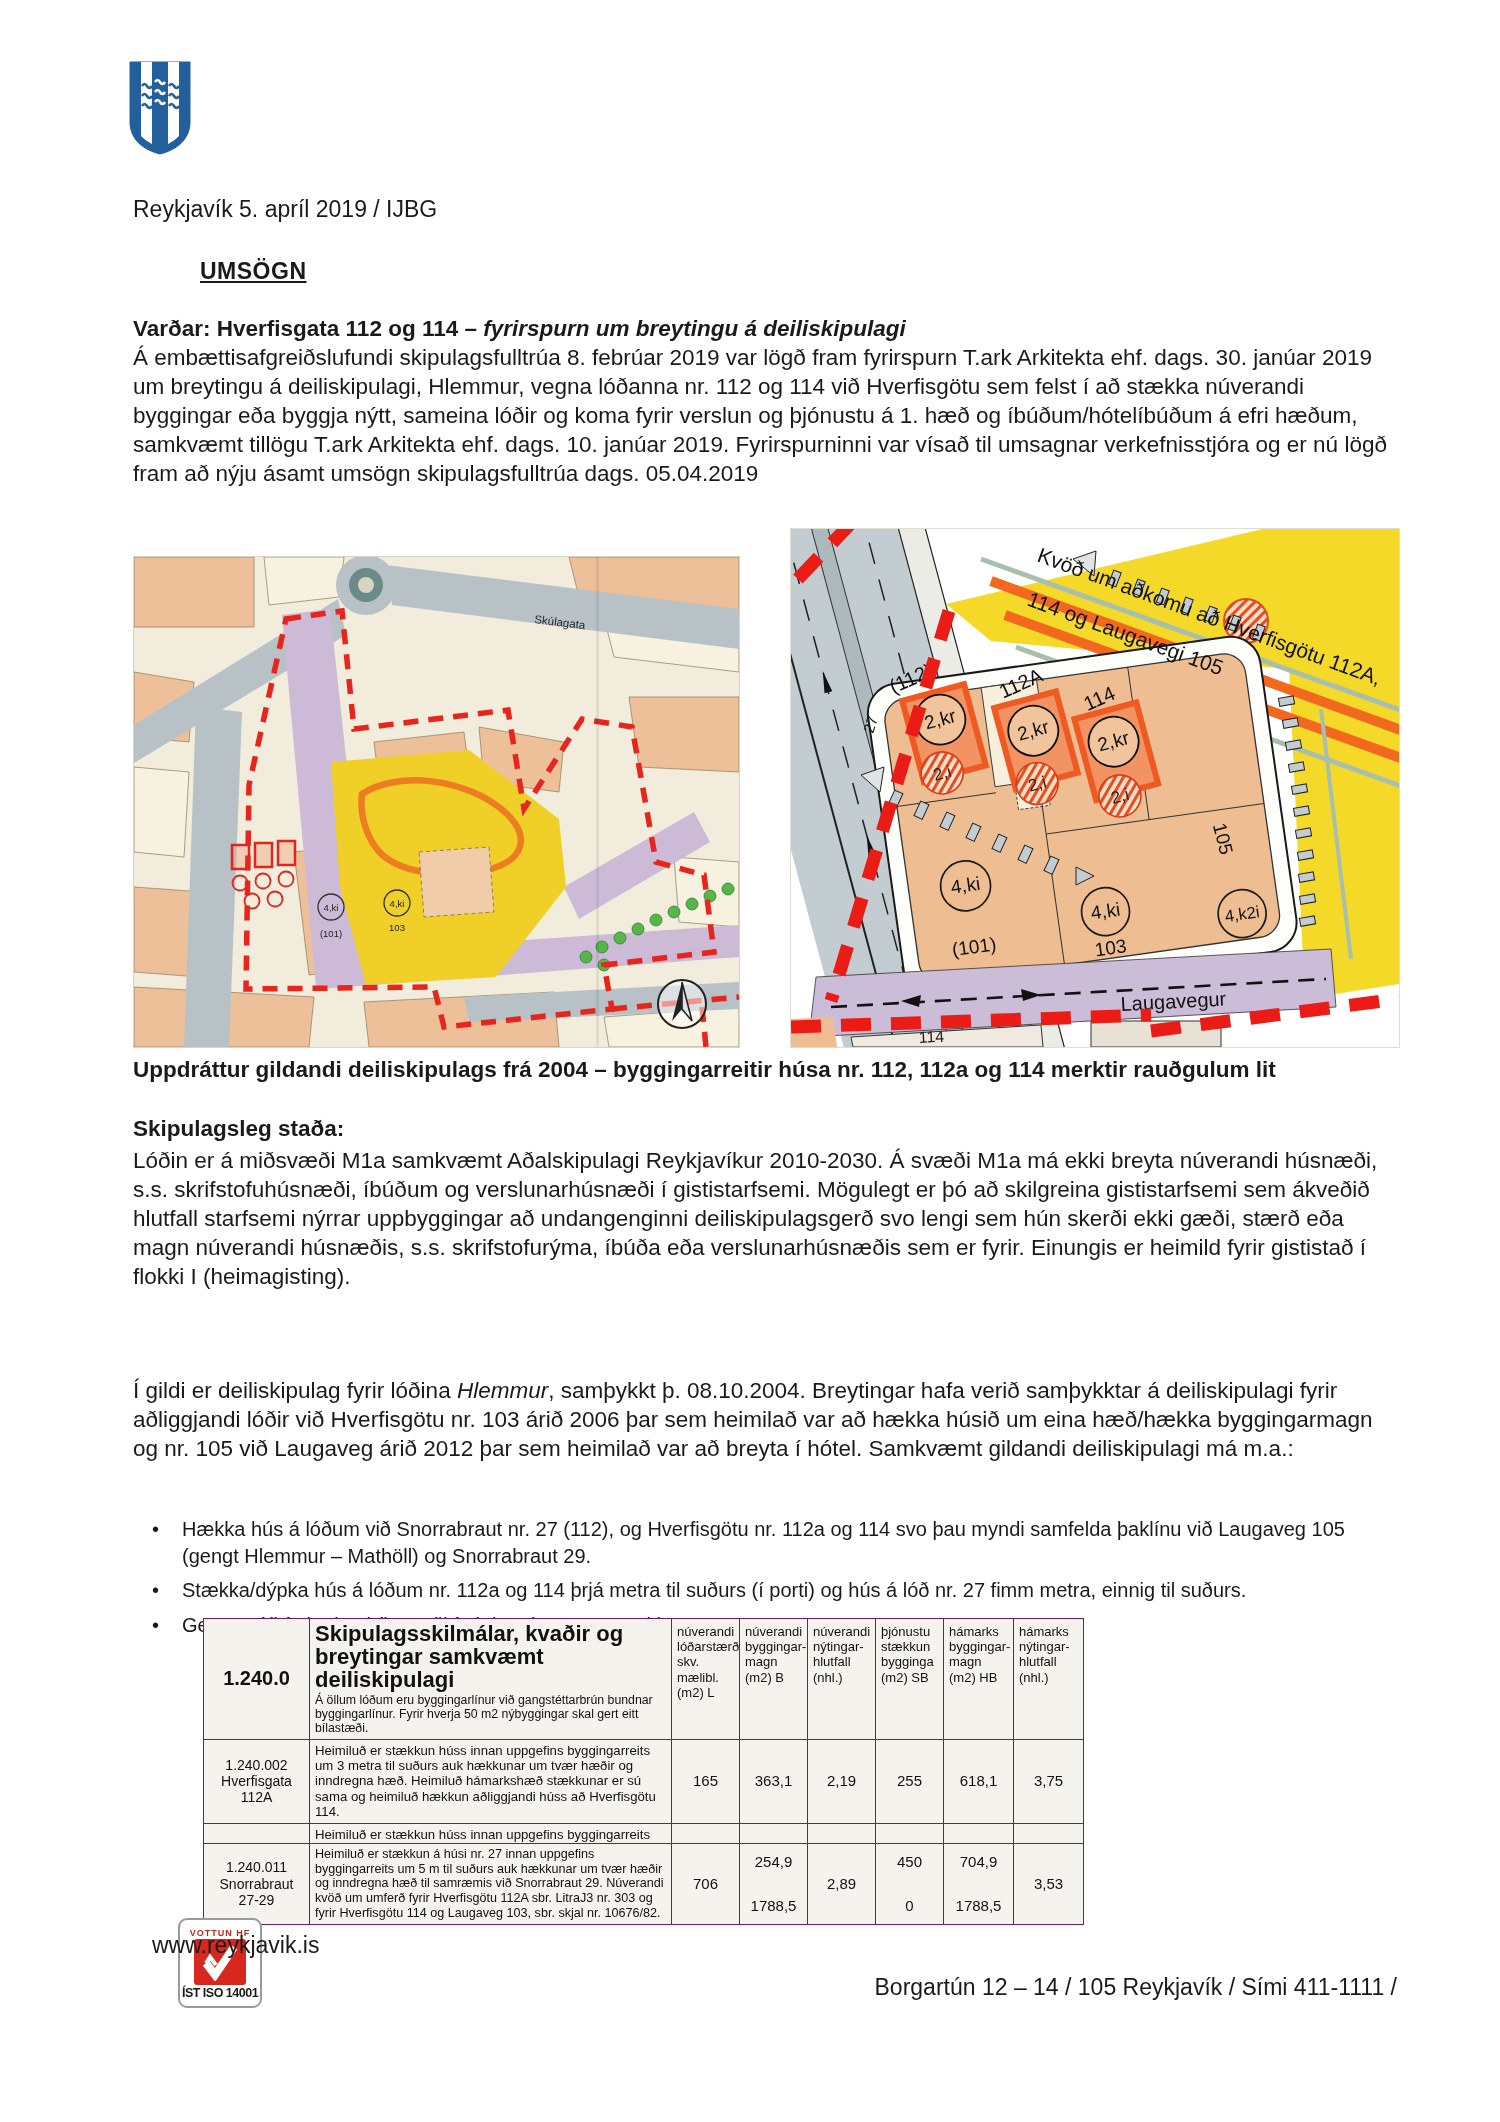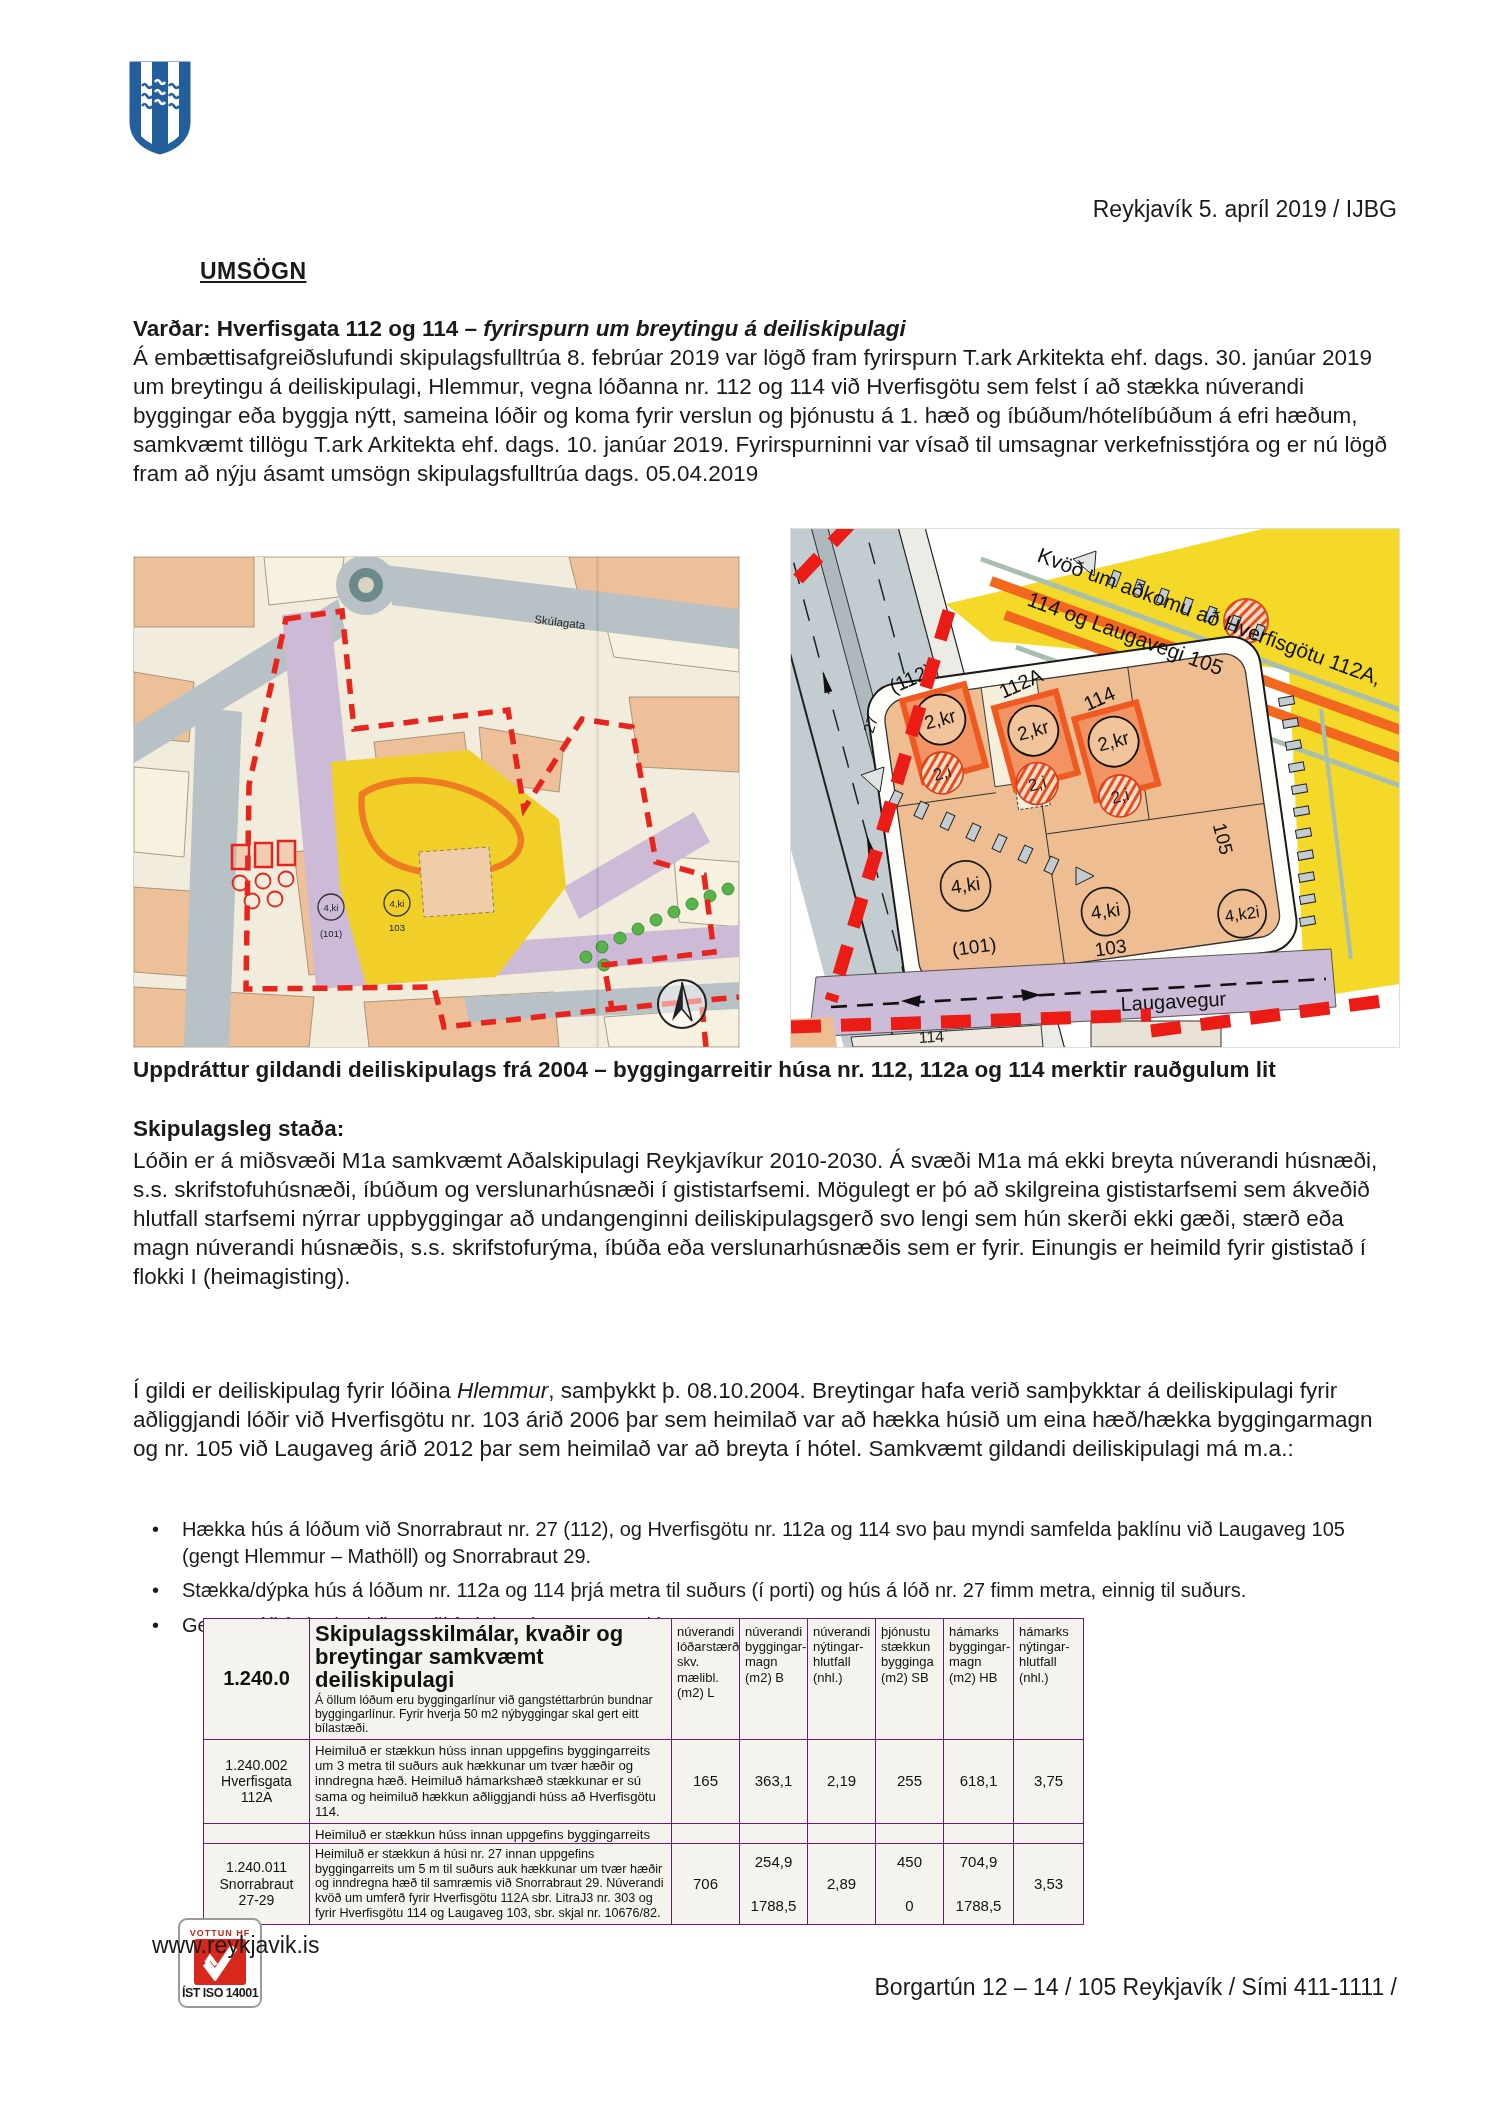--- a/index.html
+++ b/index.html
@@ -3,21 +3,21 @@
 <meta charset="utf-8">
 <style>
   html,body{margin:0;padding:0;background:#ffffff;}
   .page{position:relative;width:1500px;height:2122px;background:#ffffff;overflow:hidden;
         font-family:"Liberation Sans",sans-serif;color:#1a1a1a;}
   .abs{position:absolute;}
   
   .logo-wrap{left:128px;top:60px;display:flex;gap:14px;align-items:flex-start;}
   .logo-text1{color:#235e9d;font-size:37px;letter-spacing:0.5px;line-height:1.05;}
   .logo-text2{color:#56799f;font-size:25px;margin-top:4px;}
-  .dateline{top:196px;left:133px;width:1264px;text-align:right;font-size:23px;}
+  .dateline{top:196px;left:133px;width:1264px;text-align:left;font-size:23px;}
   .umsogn{top:258px;left:200px;font-weight:bold;font-size:23px;text-decoration:underline;letter-spacing:0.5px;}
   
   .para{left:133px;width:1266px;font-size:22.5px;line-height:29px;}
   .p-intro{top:314px;}
   .bold{font-weight:bold;}
   .bolditalic{font-weight:bold;font-style:italic;text-align:right;}
   .italic{font-style:italic;}
   .caption{top:1055px;font-weight:bold;}
   .h-stada{top:1114px;font-weight:bold;}
   .p-stada{top:1146px;}

